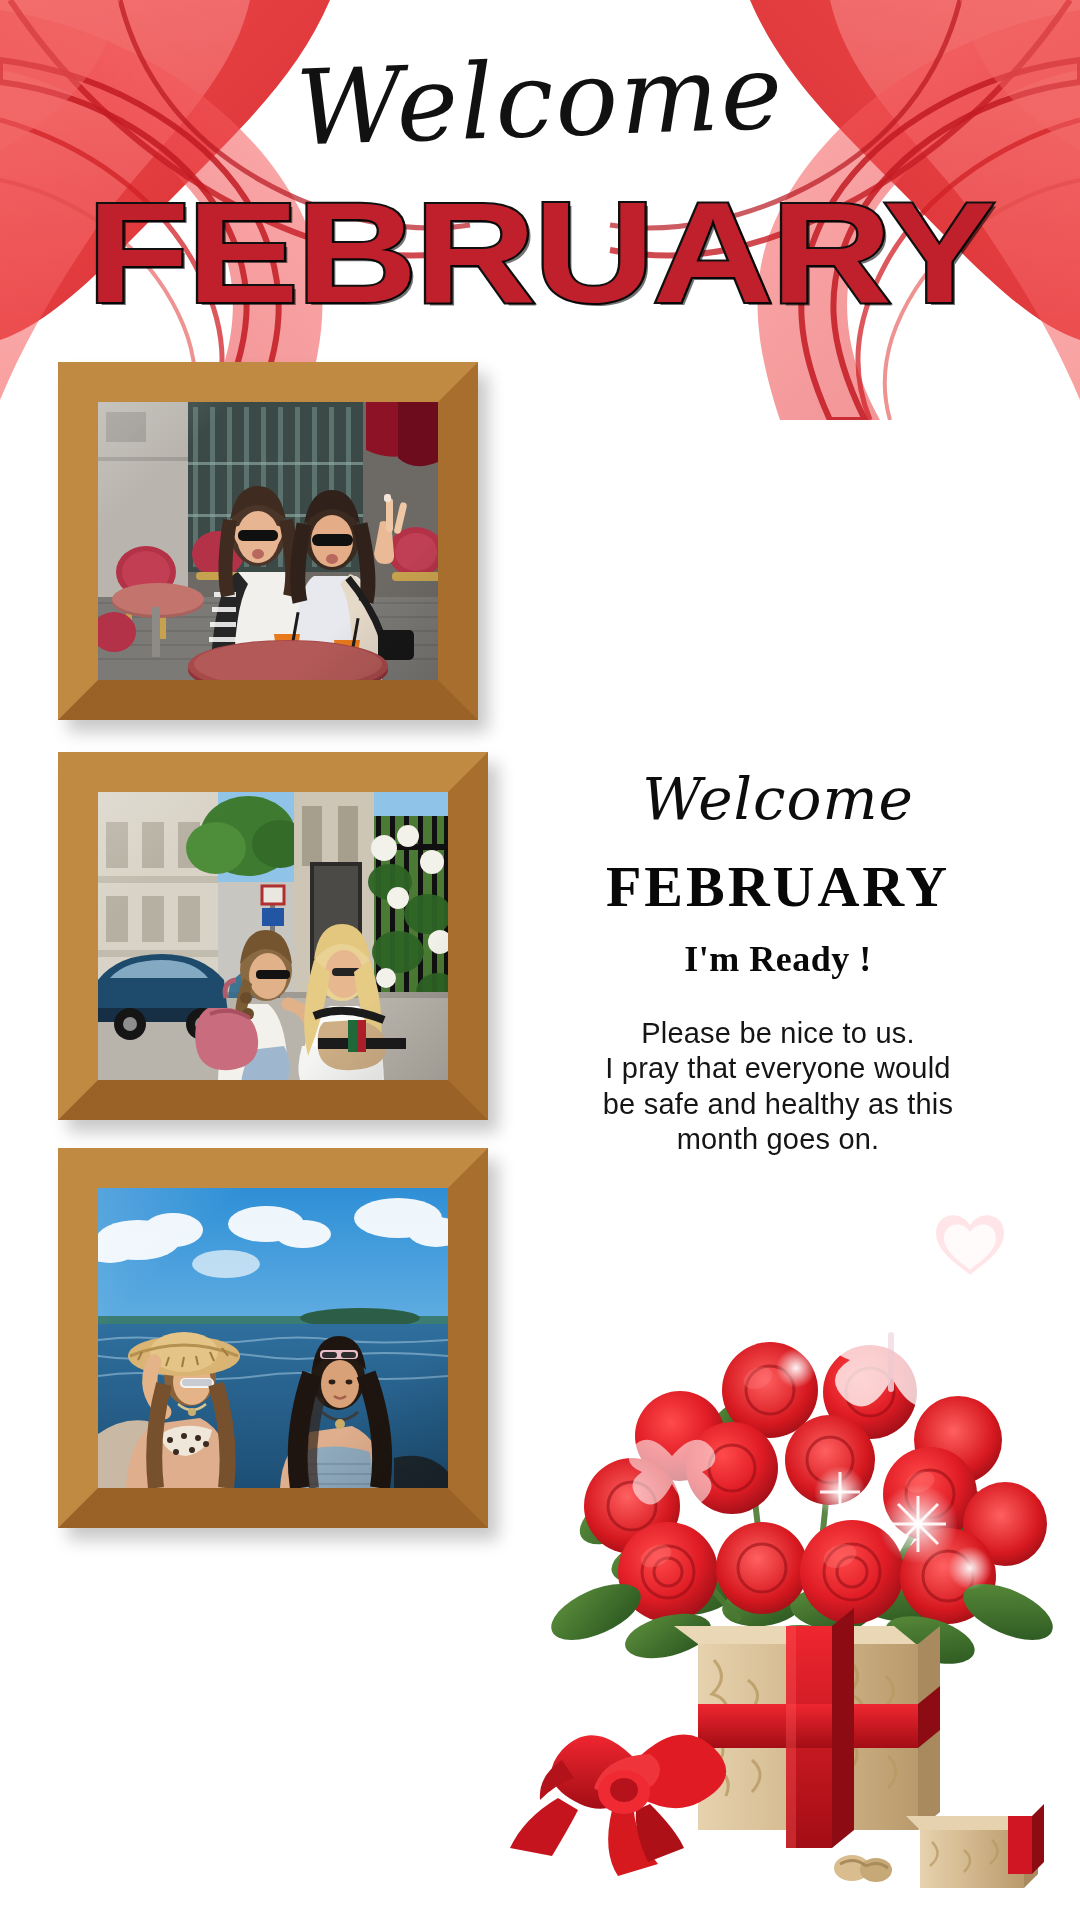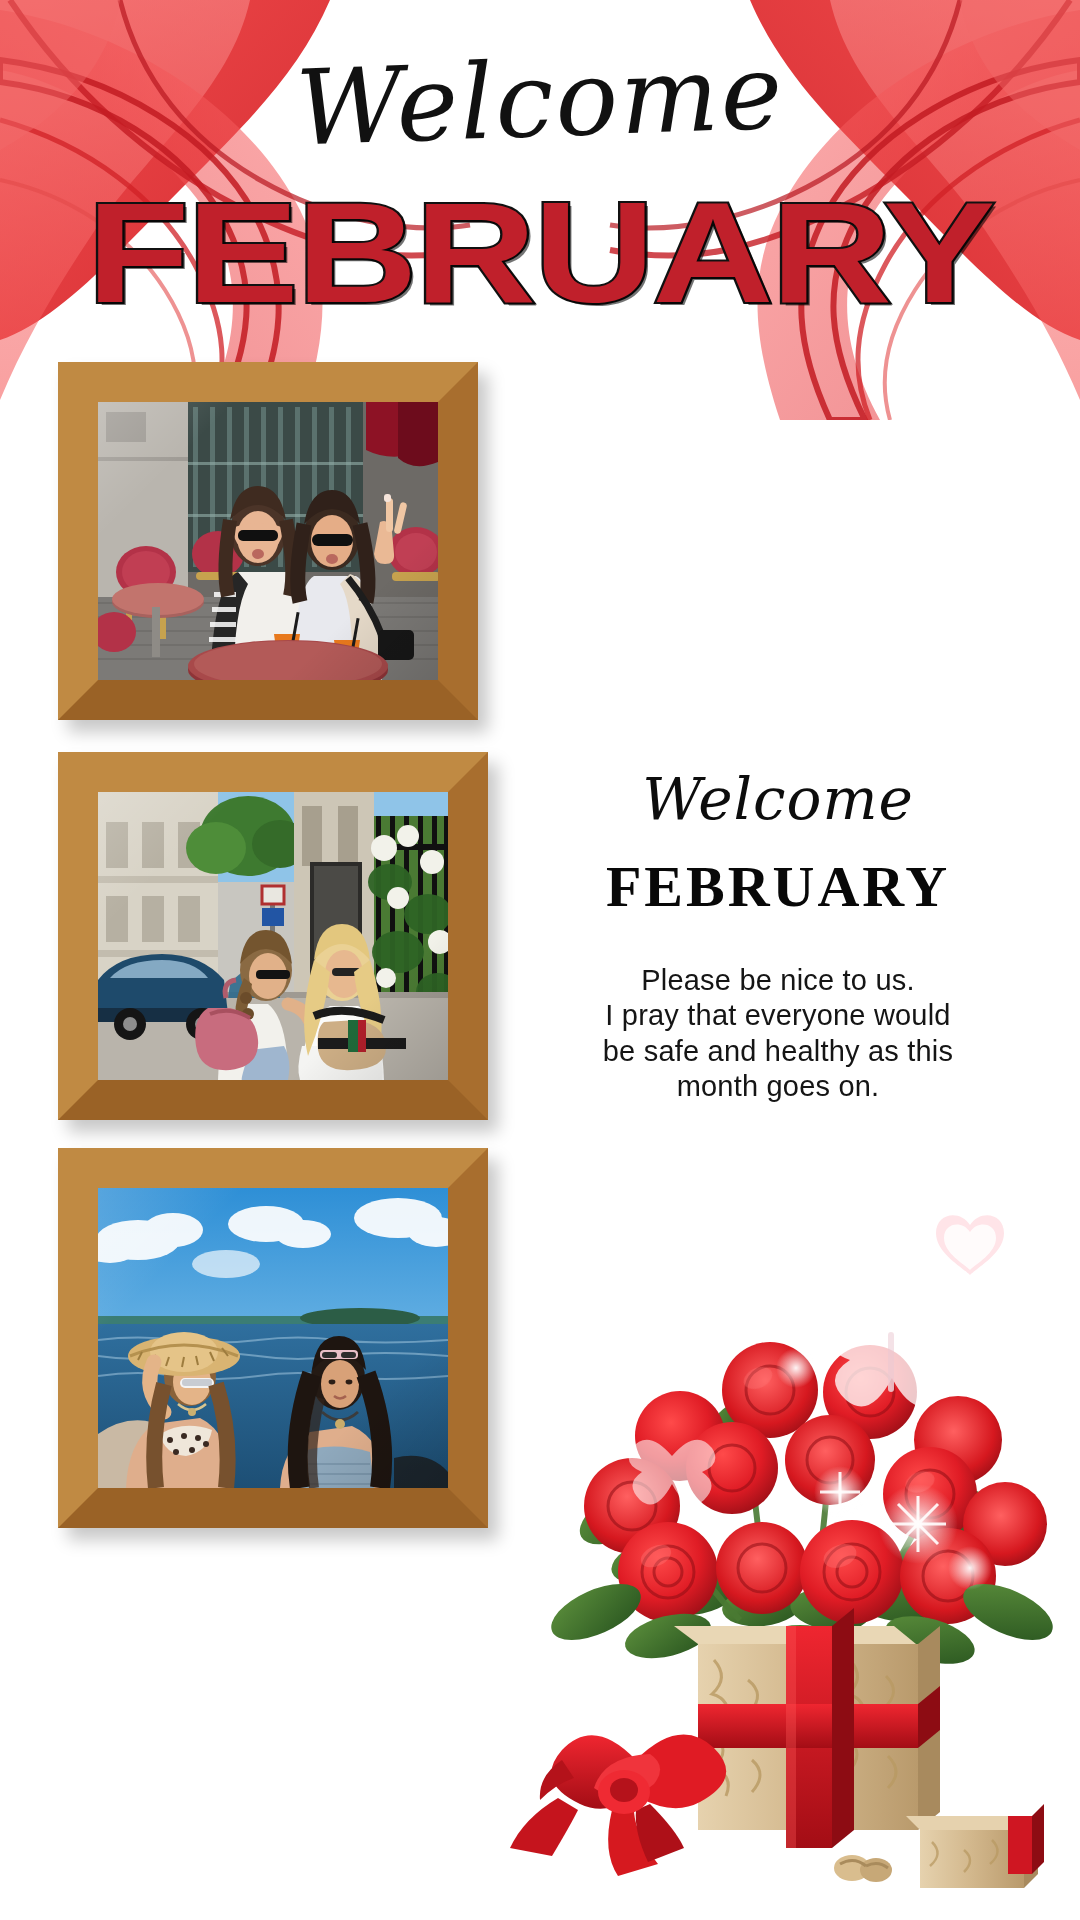--- a/index.html
+++ b/index.html
@@ -85,21 +85,21 @@
   #block-january .serif-hd{font-size:58px;margin-top:36px;letter-spacing:3px;}
   #block-january .body-txt{font-size:29px;margin-top:30px;}
 
   #block-february{left:478px;top:770px;width:600px;}
   #block-february .script-hd{font-size:58px;letter-spacing:1px;}
   #block-february .serif-hd{font-size:58px;margin-top:30px;letter-spacing:3px;}
   #block-february .serif-sub{
     font-family:"Liberation Serif",serif;font-weight:700;color:#090909;
     font-size:36px;margin-top:22px;letter-spacing:.5px;
   }
-  #block-february .body-txt{font-size:29px;margin-top:47px;}
+  #block-february .body-txt{font-size:29px;margin-top:36px;}
 
   
   .bouquet{position:absolute;left:500px;top:1120px;width:580px;height:800px;}
   .bouquet>svg{display:block;width:100%;height:100%;}
 </style>
 </head>
 <body>
 
 <div class="poster">
 
@@ -496,20 +496,21 @@
 
         <path d="M296,270 q34,-8 54,14 v16 h-54 z" fill="#1b1b1b" opacity=".8"></path>
       </svg>
     </div>
   </div>
 
 
   <div class="block" id="block-february">
     <div class="script-hd">Welcome</div>
     <div class="serif-hd">FEBRUARY</div>
+    <div class="serif-sub">I'm Ready !</div>
     <div class="body-txt" style="white-space:pre-line">Please be nice to us.
 I pray that everyone would
 be safe and healthy as this
 month goes on.</div>
   </div>
 
   <div class="bouquet">
     <svg viewBox="0 0 580 800" preserveAspectRatio="xMidYMid meet">
       <defs>
         <radialGradient id="roseG" cx="40%" cy="35%" r="70%">

